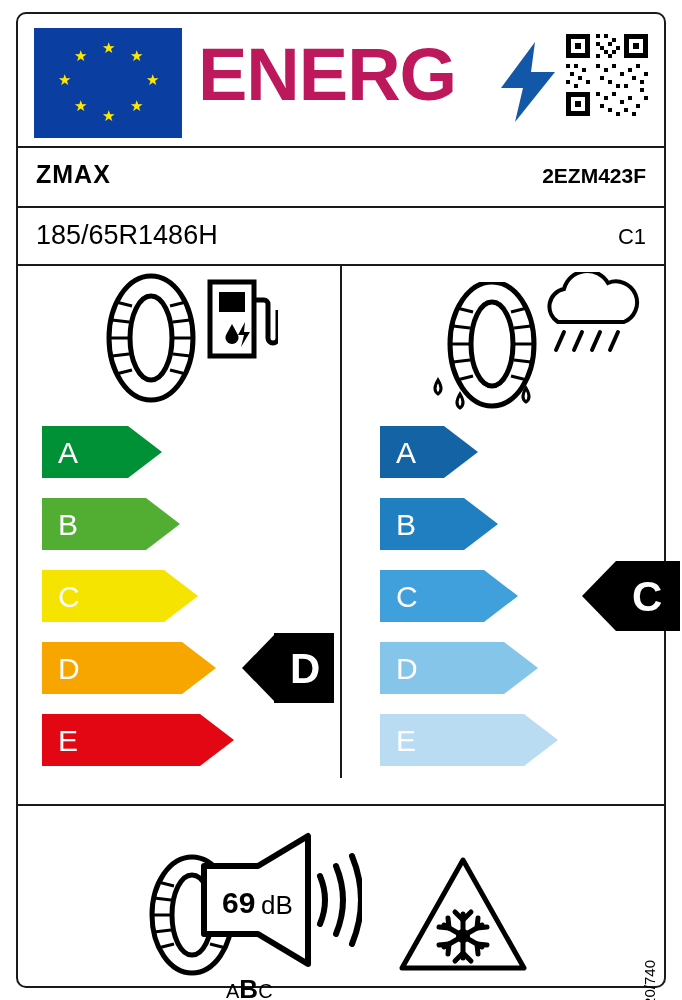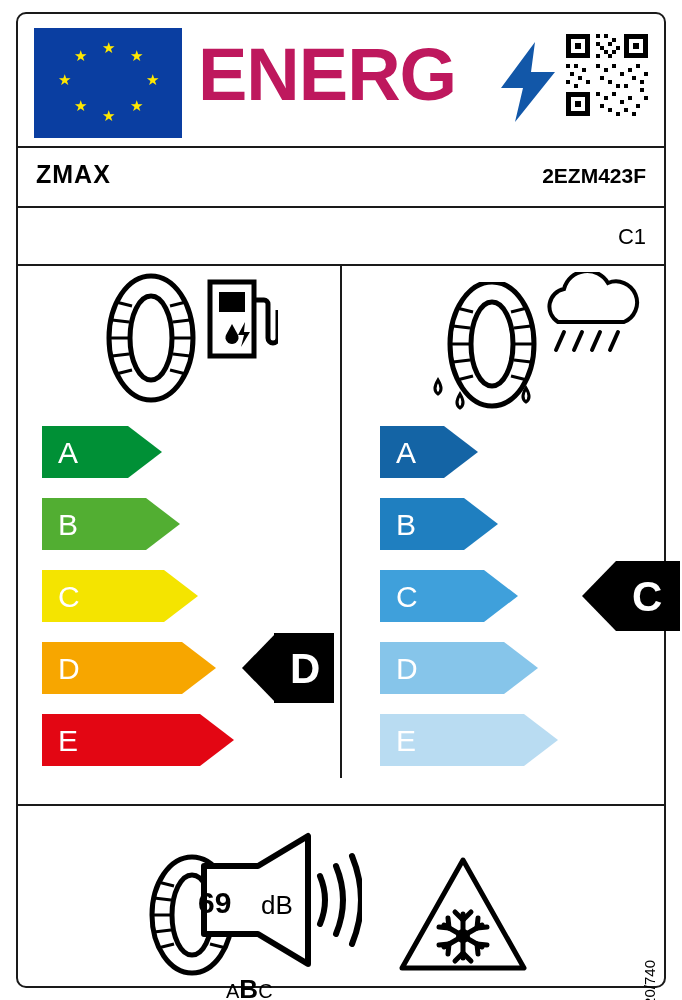--- a/index.html
+++ b/index.html
@@ -30,21 +30,21 @@
   .grade .tip{position:absolute;top:0;width:0;height:0;border-top:26px solid transparent;border-bottom:26px solid transparent;}
   .grade .ltr{position:absolute;left:16px;top:10px;font-size:30px;color:#fff;font-weight:normal;}
 
   .arrow{position:absolute;height:70px;}
   .arrow .tail{position:absolute;right:0;top:0;height:70px;background:#000;}
   .arrow .point{position:absolute;left:0;top:0;width:0;height:0;border-top:35px solid transparent;border-bottom:35px solid transparent;border-right:34px solid #000;}
   .arrow .ltr{position:absolute;top:12px;font-size:42px;font-weight:bold;color:#fff;}
 
   
   .hdiv{position:absolute;left:0;top:790px;width:646px;height:2px;background:#1a1a1a;}
-  .db{position:absolute;left:180px;top:872px;font-size:30px;font-weight:bold;text-align:center;}
+  .db{position:absolute;left:204px;top:872px;font-size:30px;font-weight:bold;text-align:center;}
   .dbunit{position:absolute;left:243px;top:876px;font-size:26px;}
   .abc{position:absolute;left:208px;top:940px;font-size:20px;margin-top:20px;}
   .abc b{font-size:26px;}
   .date{position:absolute;right:6px;bottom:26px;font-size:15px;transform:rotate(-90deg);transform-origin:right bottom;white-space:nowrap;}
 </style>
 </head>
 <body>
 
 <div class="label">
 
@@ -127,20 +127,21 @@
       </g>
     </svg>
   </div>
 
   <div class="rule" style="left:0;top:132px;width:646px;height:2px;"></div>
 
   <div class="brand">ZMAX</div>
   <div class="sku">2EZM423F</div>
   <div class="rule" style="left:0;top:192px;width:646px;height:2px;"></div>
 
+  <div class="size">185/65R1486H</div>
   <div class="cls">C1</div>
   <div class="rule" style="left:0;top:250px;width:646px;height:2px;"></div>
 
   <div class="vdiv"></div>
 
   <svg class="tyre-ico" style="left:78px;top:258px;width:110px;height:132px;" viewBox="0 0 110 132">
     <ellipse cx="55" cy="66" rx="42" ry="62" fill="#fff" stroke="#000" stroke-width="5"></ellipse>
     <ellipse cx="55" cy="66" rx="21" ry="42" fill="#fff" stroke="#000" stroke-width="5"></ellipse>
     <g stroke="#000" stroke-width="3">
       <line x1="20" y1="30" x2="36" y2="34"></line>

